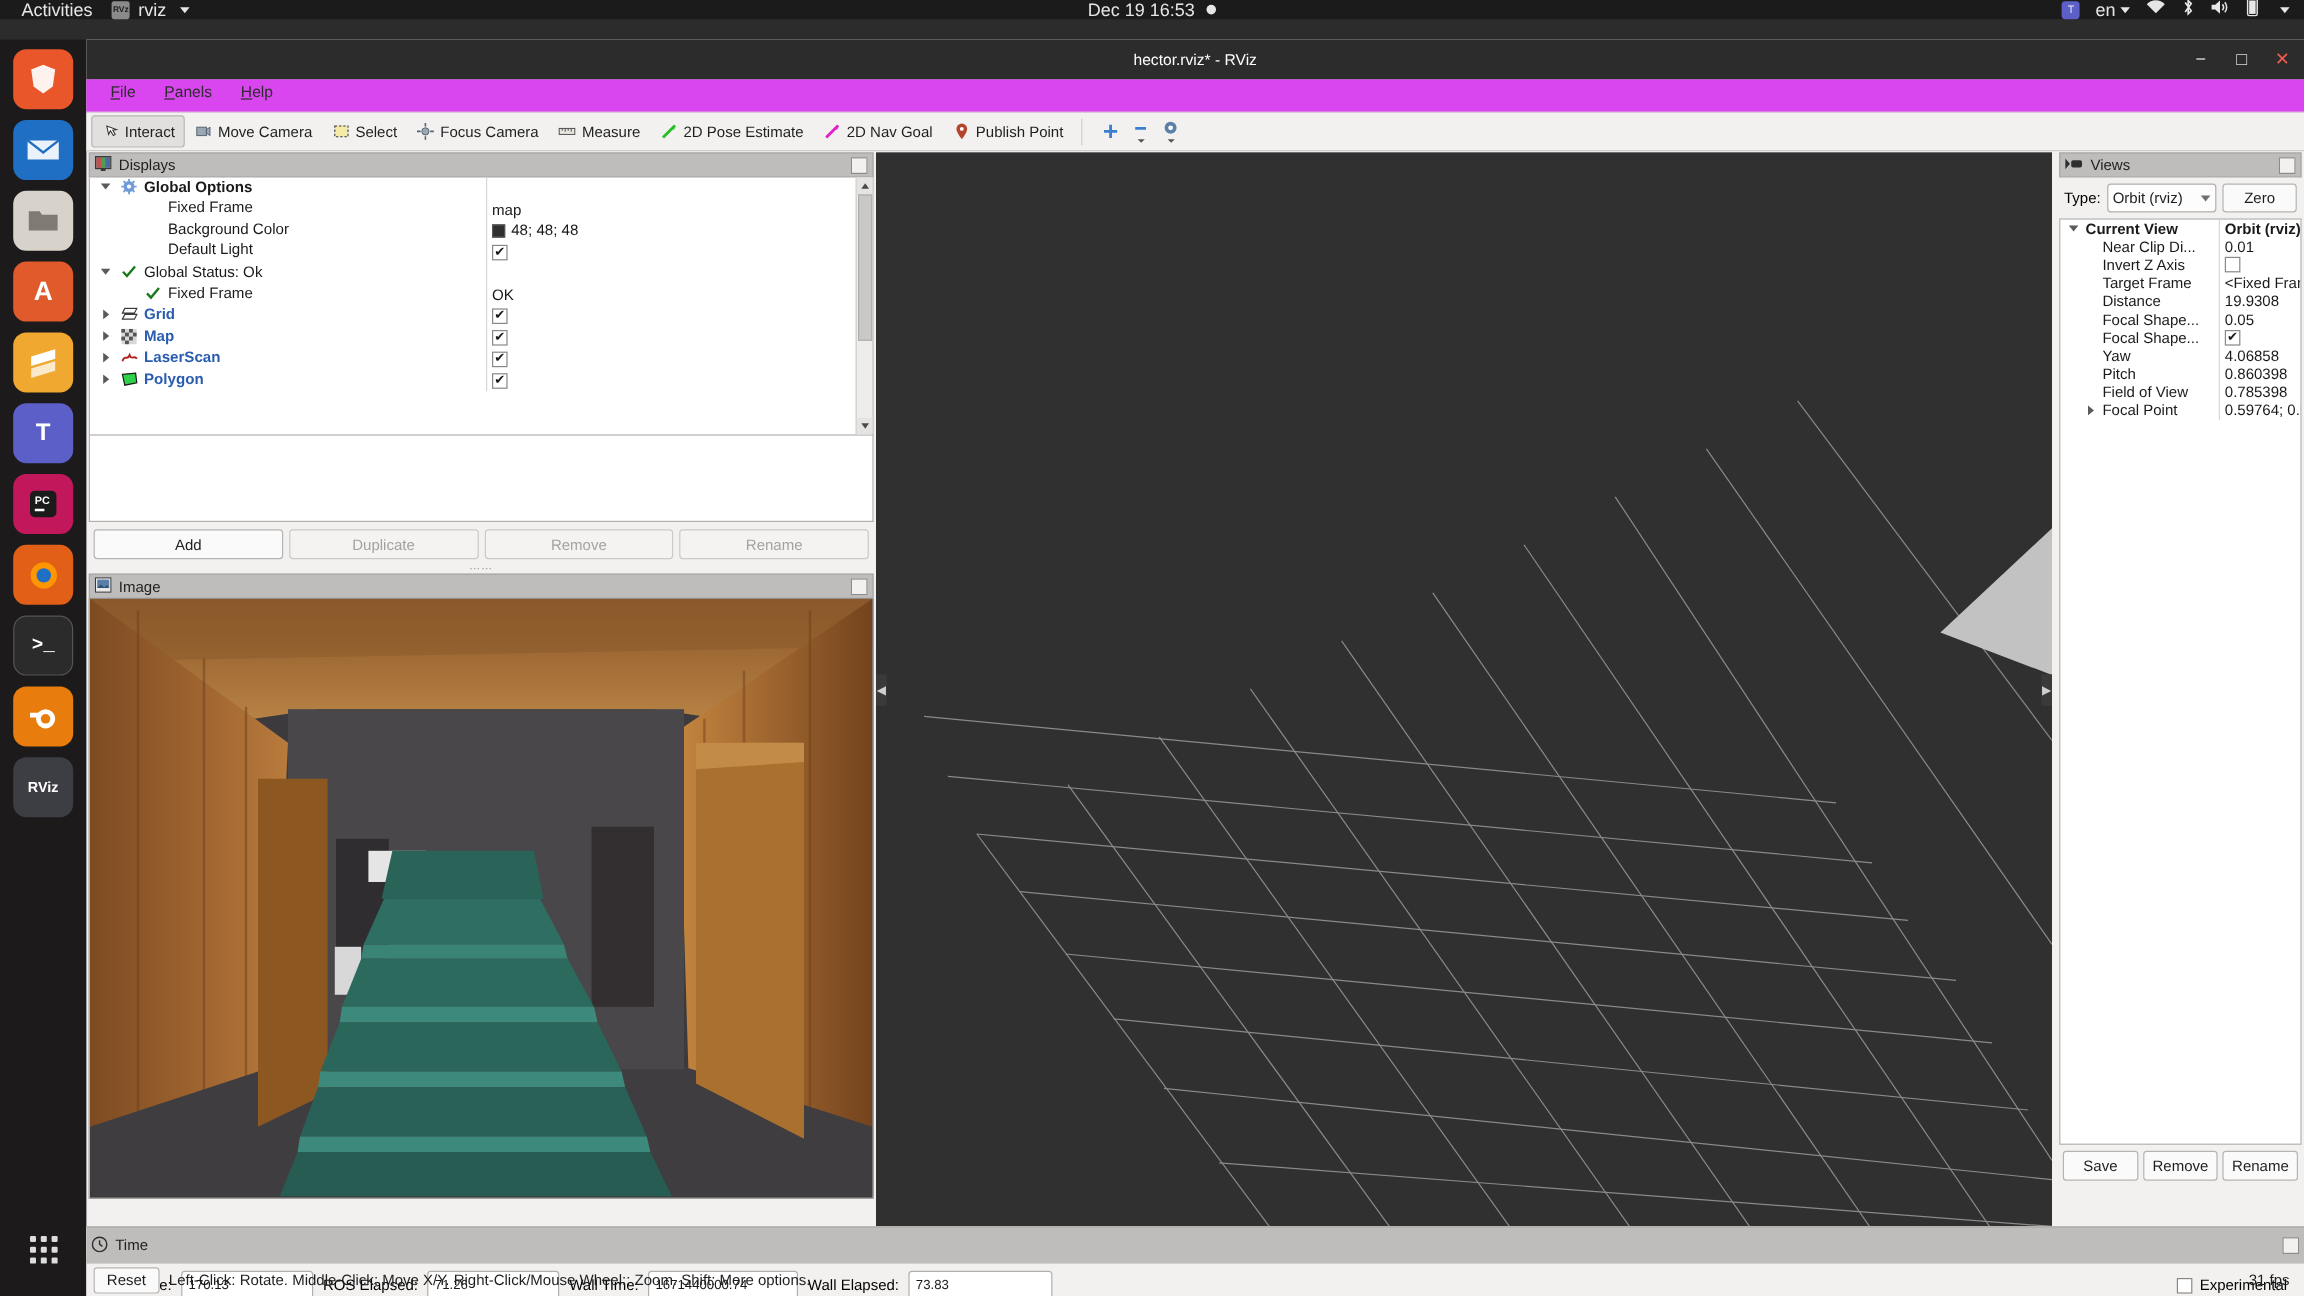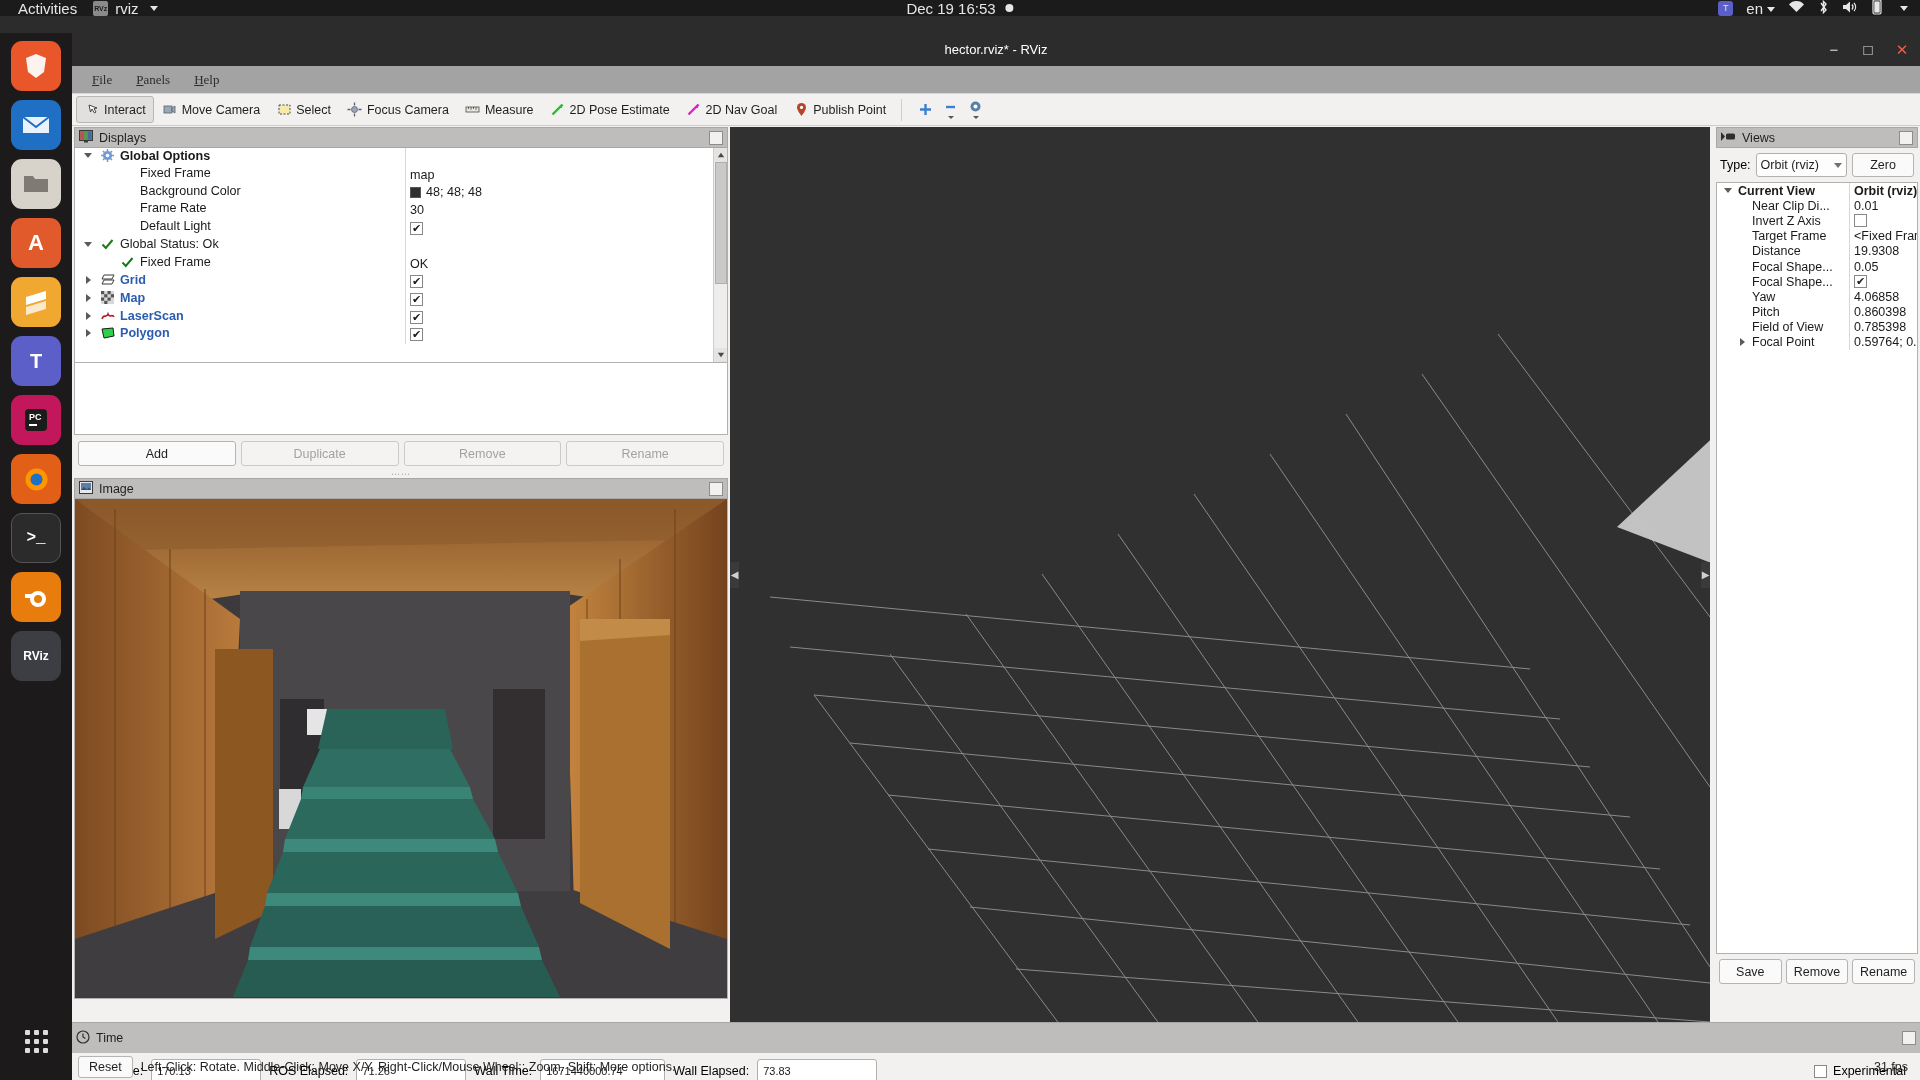--- a/index.html
+++ b/index.html
@@ -67,23 +67,23 @@
   }
   #titlebar .wbtns {
     position: absolute; right: 8px; top: 0; height: 33px;
     display: flex; align-items: center; gap: 14px;
   }
   #titlebar .wbtn { width: 20px; height: 20px; color:#dcdcdc; font-size: 15px;
     display:flex; align-items:center; justify-content:center; line-height:1;}
   #titlebar .wbtn.close { color: #f05a4f; }
 
   #menubar {
-    height: 28px; background: #a3a3a3; border-bottom: 1px solid #d8d6d4;
-    display: flex; align-items: center; padding-left: 10px; gap: 4px;
-    font-size: 13px; color: #2d2d2d; font-family: Liberation Serif, serif;
+    height: 28px; background: #d946ef; border-bottom: 1px solid #d8d6d4;
+    display: flex; padding-left: 10px; gap: 4px;
+    font-size: 13px; color: #2d2d2d;
   }
   #menubar .mi { padding: 3px 10px; }
   #menubar .mi u { text-decoration: underline; }
 
   #toolbar {
     height: 32px; background: #f2f1f0; border-bottom: 1px solid #cfcdca;
     display: flex; align-items: center; padding-left: 4px; font-size: 12.5px;
     color: #1f1f1f;
   }
   .tbtn {
@@ -488,30 +488,20 @@
               </div>
               <div class="valcell">
                 <span class="swatch"></span>
                 <span>48; 48; 48</span>
               </div>
             </div>
             <div class="trow">
               <div class="namecell" style="padding-left: 26px;">
                 <span style="width: 14px; display: inline-flex; align-items: center; justify-content: center;"></span>
                 <span style="width: 15px;"></span>
-                <span>Frame Rate</span>
-              </div>
-              <div class="valcell">
-                <span>30</span>
-              </div>
-            </div>
-            <div class="trow">
-              <div class="namecell" style="padding-left: 26px;">
-                <span style="width: 14px; display: inline-flex; align-items: center; justify-content: center;"></span>
-                <span style="width: 15px;"></span>
                 <span>Default Light</span>
               </div>
               <div class="valcell">
                 <span class="chk">✔</span>
               </div>
             </div>
             <div class="trow">
               <div class="namecell" style="padding-left: 6px;">
                 <span class="" style="width: 14px; display: inline-flex; align-items: center; justify-content: center;">
                   <span class="arrow-d"></span>

